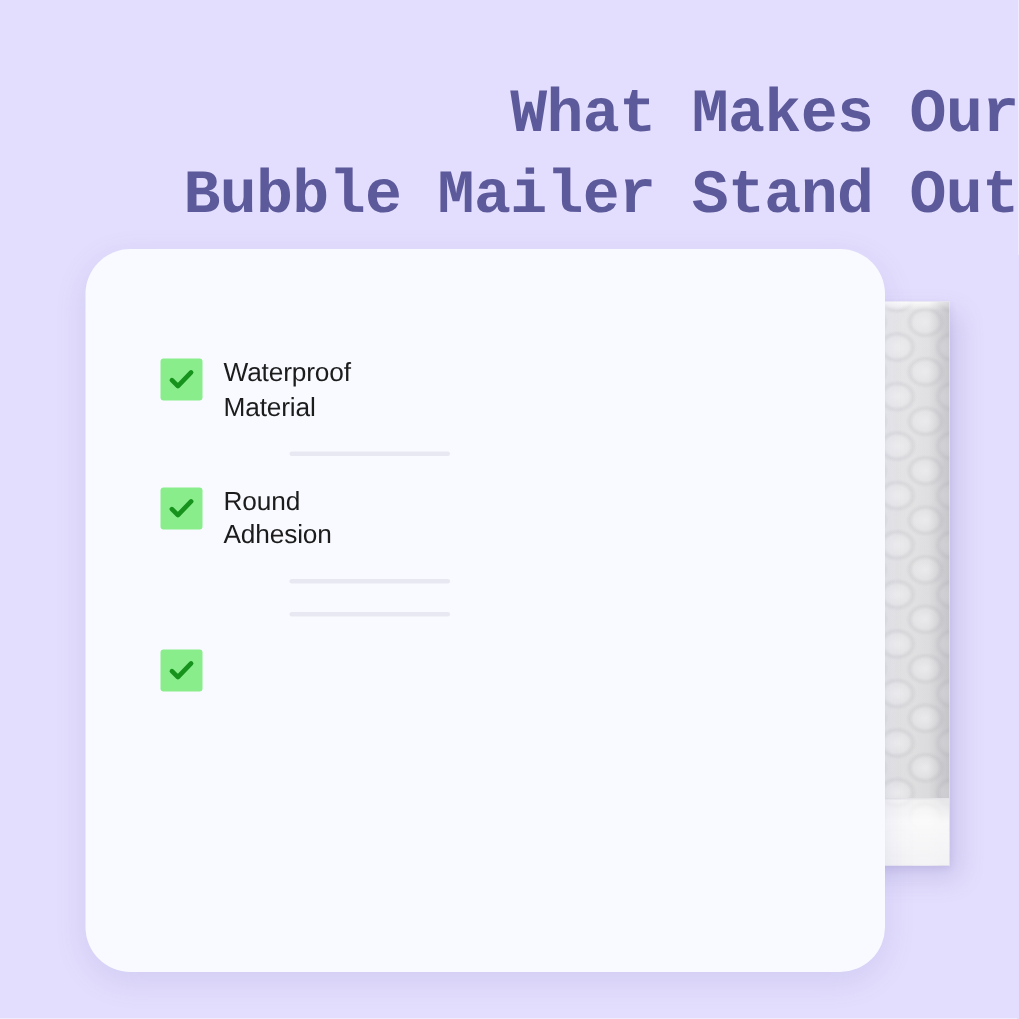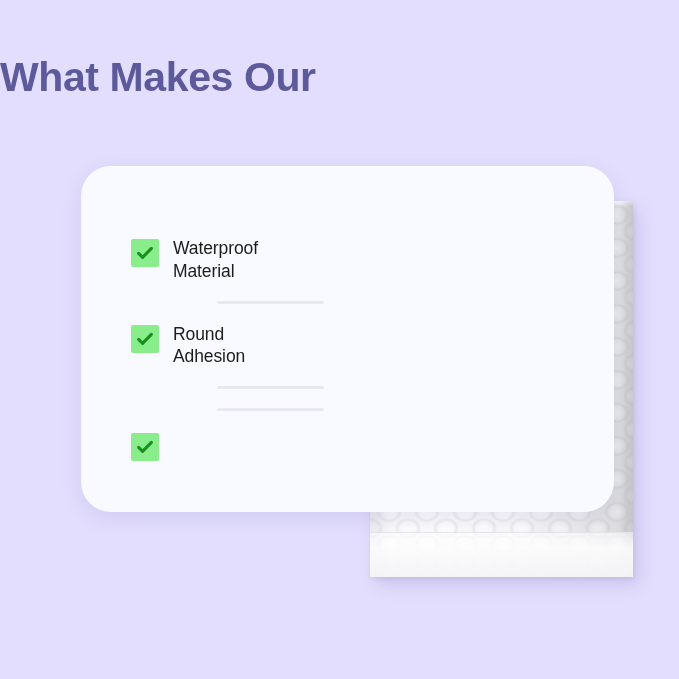--- a/index.html
+++ b/index.html
@@ -14,43 +14,43 @@
     overflow: hidden;
     position: relative;
   }
 
   
   .heading {
     position: absolute;
     top: 24px;
     left: 0;
     width: 679px;
-    text-align: left;
+    text-align: right;
     color: #5d5a9b;
     font-size: 41px;
     font-weight: bold;
     line-height: 1.30;
     letter-spacing: -0.4px;
+    font-family: Liberation Mono, monospace;
   }
   .heading .line {
     display: block;
     white-space: nowrap;
   }
 
   
   .card {
     position: absolute;
     left: 57px;
     top: 166px;
     width: 533px;
-    height: 346px;
+    height: 482px;
     background: #f9faff;
     border-radius: 30px;
     box-shadow: 0 6px 20px rgba(120, 110, 190, 0.16);
-    margin-left: 24px;
   }
 
   
   .feature-list {
     position: absolute;
     left: 50px;
     top: 70px;
     width: 240px;
   }
   .feature-row {
@@ -170,20 +170,21 @@
     top: 0; bottom: 0; right: 0;
     width: 14px;
     background: linear-gradient(90deg, rgba(160,160,170,0.0), rgba(150,150,162,0.30));
   }
 </style>
 </head>
 <body>
 
 <h1 class="heading">
   <span class="line">What Makes Our</span>
+  <span class="line">Bubble Mailer Stand Out</span>
 </h1>
 
 <div class="mailer">
   <div class="texture"></div>
   <div class="sheen"></div>
   <div class="top-edge"></div>
   <div class="right-fold"></div>
   <div class="flap"></div>
 </div>
 

